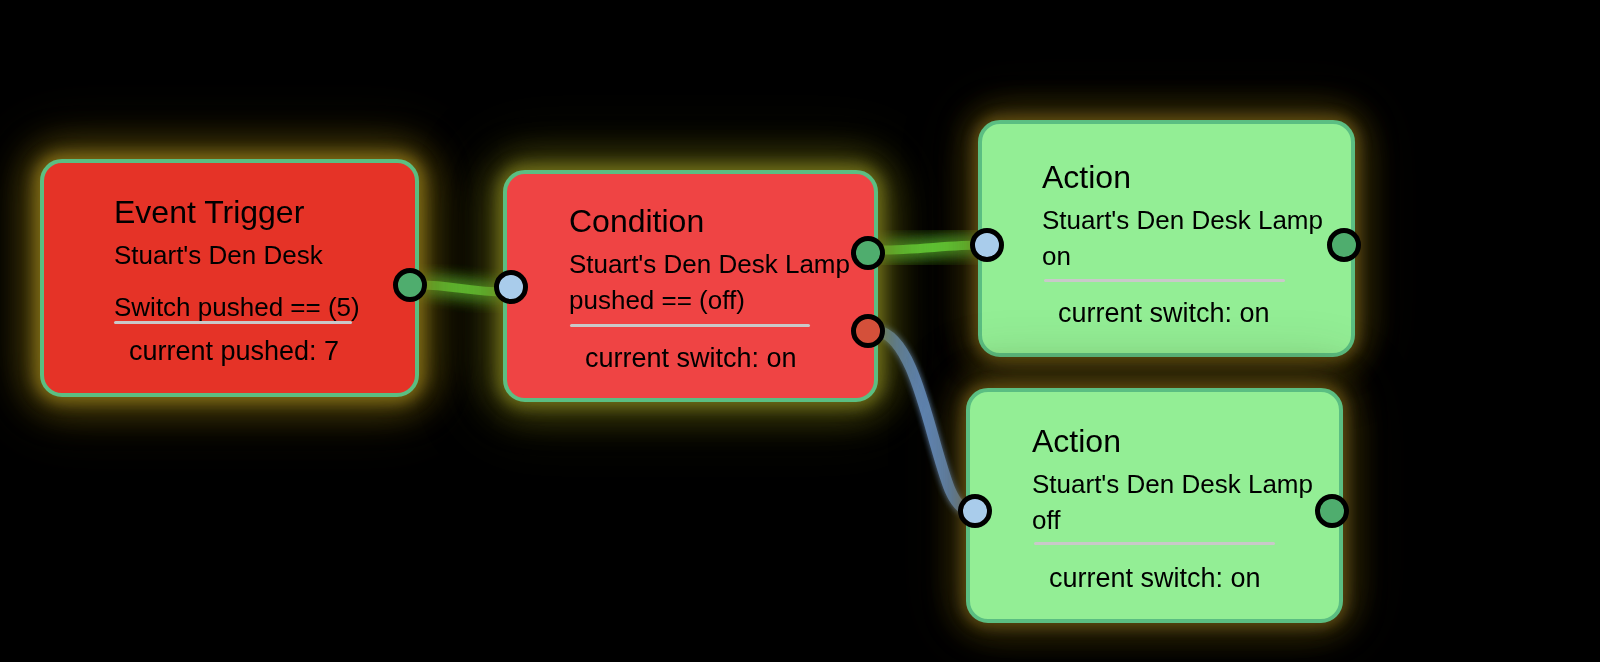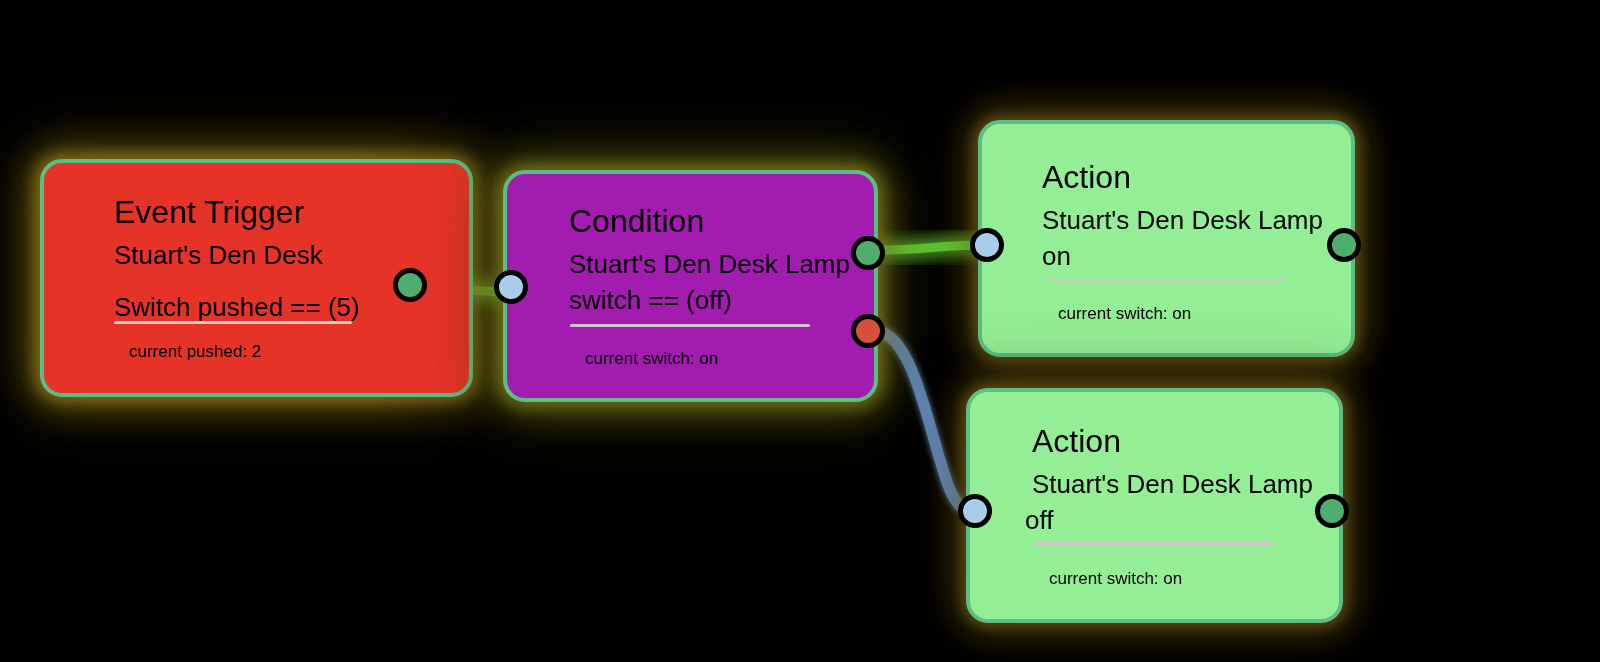--- a/index.html
+++ b/index.html
@@ -52,21 +52,21 @@
       0 0 62px 28px rgba(60, 60, 14, 0.28);
   }
   .node.glow-soft {
     box-shadow:
       0 0 12px 5px rgba(150, 120, 30, 0.40),
       0 0 30px 14px rgba(100, 82, 18, 0.28),
       0 0 56px 24px rgba(55, 45, 10, 0.20);
   }
 
   .node-trigger { background: #E53327; }
-  .node-condition { background: #a21caf; }
+  .node-condition { background: #ef4444; }
   .node-action { background: #93EE95; }
 
   .node-inner {
     position: relative;
     width: 100%;
     height: 100%;
     box-sizing: border-box;
     overflow: hidden;
     border-radius: 18px;
   }
@@ -89,21 +89,21 @@
   }
   .node-divider {
     position: absolute;
     height: 3px;
     background: #C9C9C9;
     border-radius: 2px;
   }
   .node-status {
     position: absolute;
     color: #000000;
-    font-size: 17px;
+    font-size: 27px;
     line-height: 25px;
     font-weight: 400;
     white-space: nowrap;
   }
 
   
   .port {
     position: absolute;
     width: 34px;
     height: 34px;
@@ -156,36 +156,36 @@
 
     <g>
       <path d="M 880 250 C 918 250, 948 245, 982 245" stroke="#6ADB3A" stroke-width="9" fill="none" stroke-linecap="round" filter="url(#glowGreen)" opacity="0.95"></path>
     </g>
 
     <g>
       <path d="M 878 331 C 916 338, 930 440, 950 490 C 958 508, 965 511, 975 511" stroke="#6A93C8" stroke-width="11" fill="none" stroke-linecap="round" filter="url(#glowBlue)" opacity="0.95"></path>
     </g>
   </svg>
 
-  <div class="node node-trigger glow-warm" style="left:40px; top:159px; width:433px; height:238px;">
+  <div class="node node-trigger glow-warm" style="left:40px; top:159px; width:379px; height:238px;">
     <div class="node-inner">
       <div class="node-title" style="left:70px; top:32px;">Event Trigger</div>
       <div class="node-line" style="left:70px; top:80px;">Stuart's Den Desk</div>
       <div class="node-line" style="left:70px; top:132px;">Switch pushed == (5)</div>
       <div class="node-divider" style="left:70px; top:158px; width:238px;"></div>
-      <div class="node-status" style="left:85px; top:176px;">current pushed: 2</div>
+      <div class="node-status" style="left:85px; top:176px;">current pushed: 7</div>
     </div>
   </div>
   <div class="port port-out-green" style="left:393px; top:268px;"></div>
 
   <div class="node node-condition glow-green" style="left:503px; top:170px; width:375px; height:232px;">
     <div class="node-inner">
       <div class="node-title" style="left:62px; top:30px;">Condition</div>
       <div class="node-line" style="left:62px; top:78px;">Stuart's Den Desk Lamp</div>
-      <div class="node-line" style="left:62px; top:114px;">switch == (off)</div>
+      <div class="node-line" style="left:62px; top:114px;">pushed == (off)</div>
       <div class="node-divider" style="left:63px; top:150px; width:240px;"></div>
       <div class="node-status" style="left:78px; top:172px;">current switch: on</div>
     </div>
   </div>
   <div class="port port-in" style="left:494px; top:270px;"></div>
   <div class="port port-out-green" style="left:851px; top:236px;"></div>
   <div class="port port-out-red" style="left:851px; top:314px;"></div>
 
   <div class="node node-action glow-soft" style="left:978px; top:120px; width:377px; height:237px;">
     <div class="node-inner">
@@ -196,21 +196,21 @@
       <div class="node-status" style="left:76px; top:177px;">current switch: on</div>
     </div>
   </div>
   <div class="port port-in" style="left:970px; top:228px;"></div>
   <div class="port port-out-green" style="left:1327px; top:228px;"></div>
 
   <div class="node node-action glow-soft" style="left:966px; top:388px; width:377px; height:235px;">
     <div class="node-inner">
       <div class="node-title" style="left:62px; top:32px;">Action</div>
       <div class="node-line" style="left:62px; top:80px;">Stuart's Den Desk Lamp</div>
-      <div class="node-line" style="left:55px; top:116px;">off</div>
+      <div class="node-line" style="left:62px; top:116px;">off</div>
       <div class="node-divider" style="left:64px; top:150px; width:241px;"></div>
       <div class="node-status" style="left:79px; top:174px;">current switch: on</div>
     </div>
   </div>
   <div class="port port-in" style="left:958px; top:494px;"></div>
   <div class="port port-out-green" style="left:1315px; top:494px;"></div>
 
 </div>
 
 </body></html>

